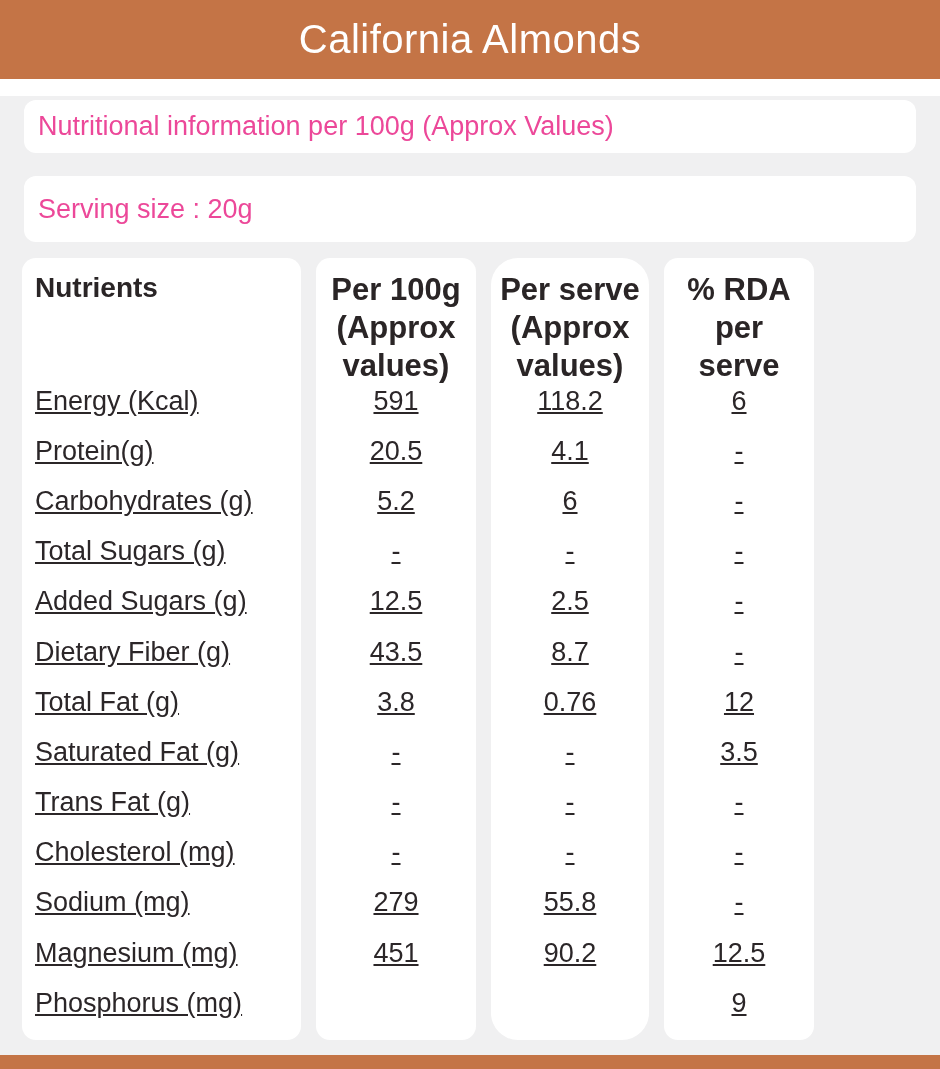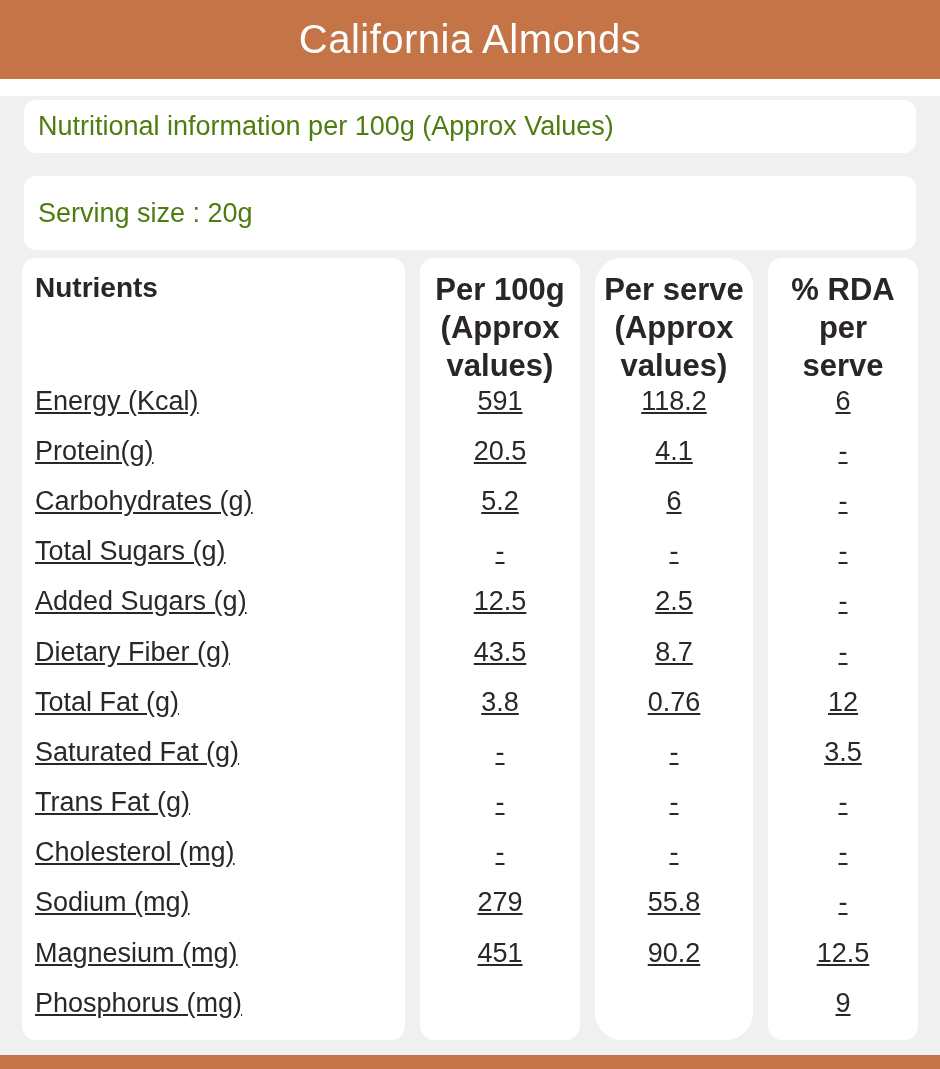--- a/index.html
+++ b/index.html
@@ -43,31 +43,31 @@
     left: 24px;
     width: 892px;
     background: #ffffff;
     border-radius: 12px;
     display: flex;
     align-items: center;
     box-sizing: border-box;
     padding-left: 14px;
     font-size: 27px;
     font-weight: 500;
-    color: #4d7c0f;
+    color: #ec4899;
   }
   .card.info    { top: 100px; height: 53px; }
-  .card.serving { top: 176px; height: 74px; }
+  .card.serving { top: 176px; height: 66px; }
 
   
   .ntable {
     position: absolute;
     top: 258px;
     left: 22px;
-    width: 896px;
+    width: 792px;
     height: 782px;
     display: flex;
     gap: 15px;
   }
   .col {
     background: #ffffff;
     border-radius: 14px;
     box-sizing: border-box;
     display: flex;
     flex-direction: column;

